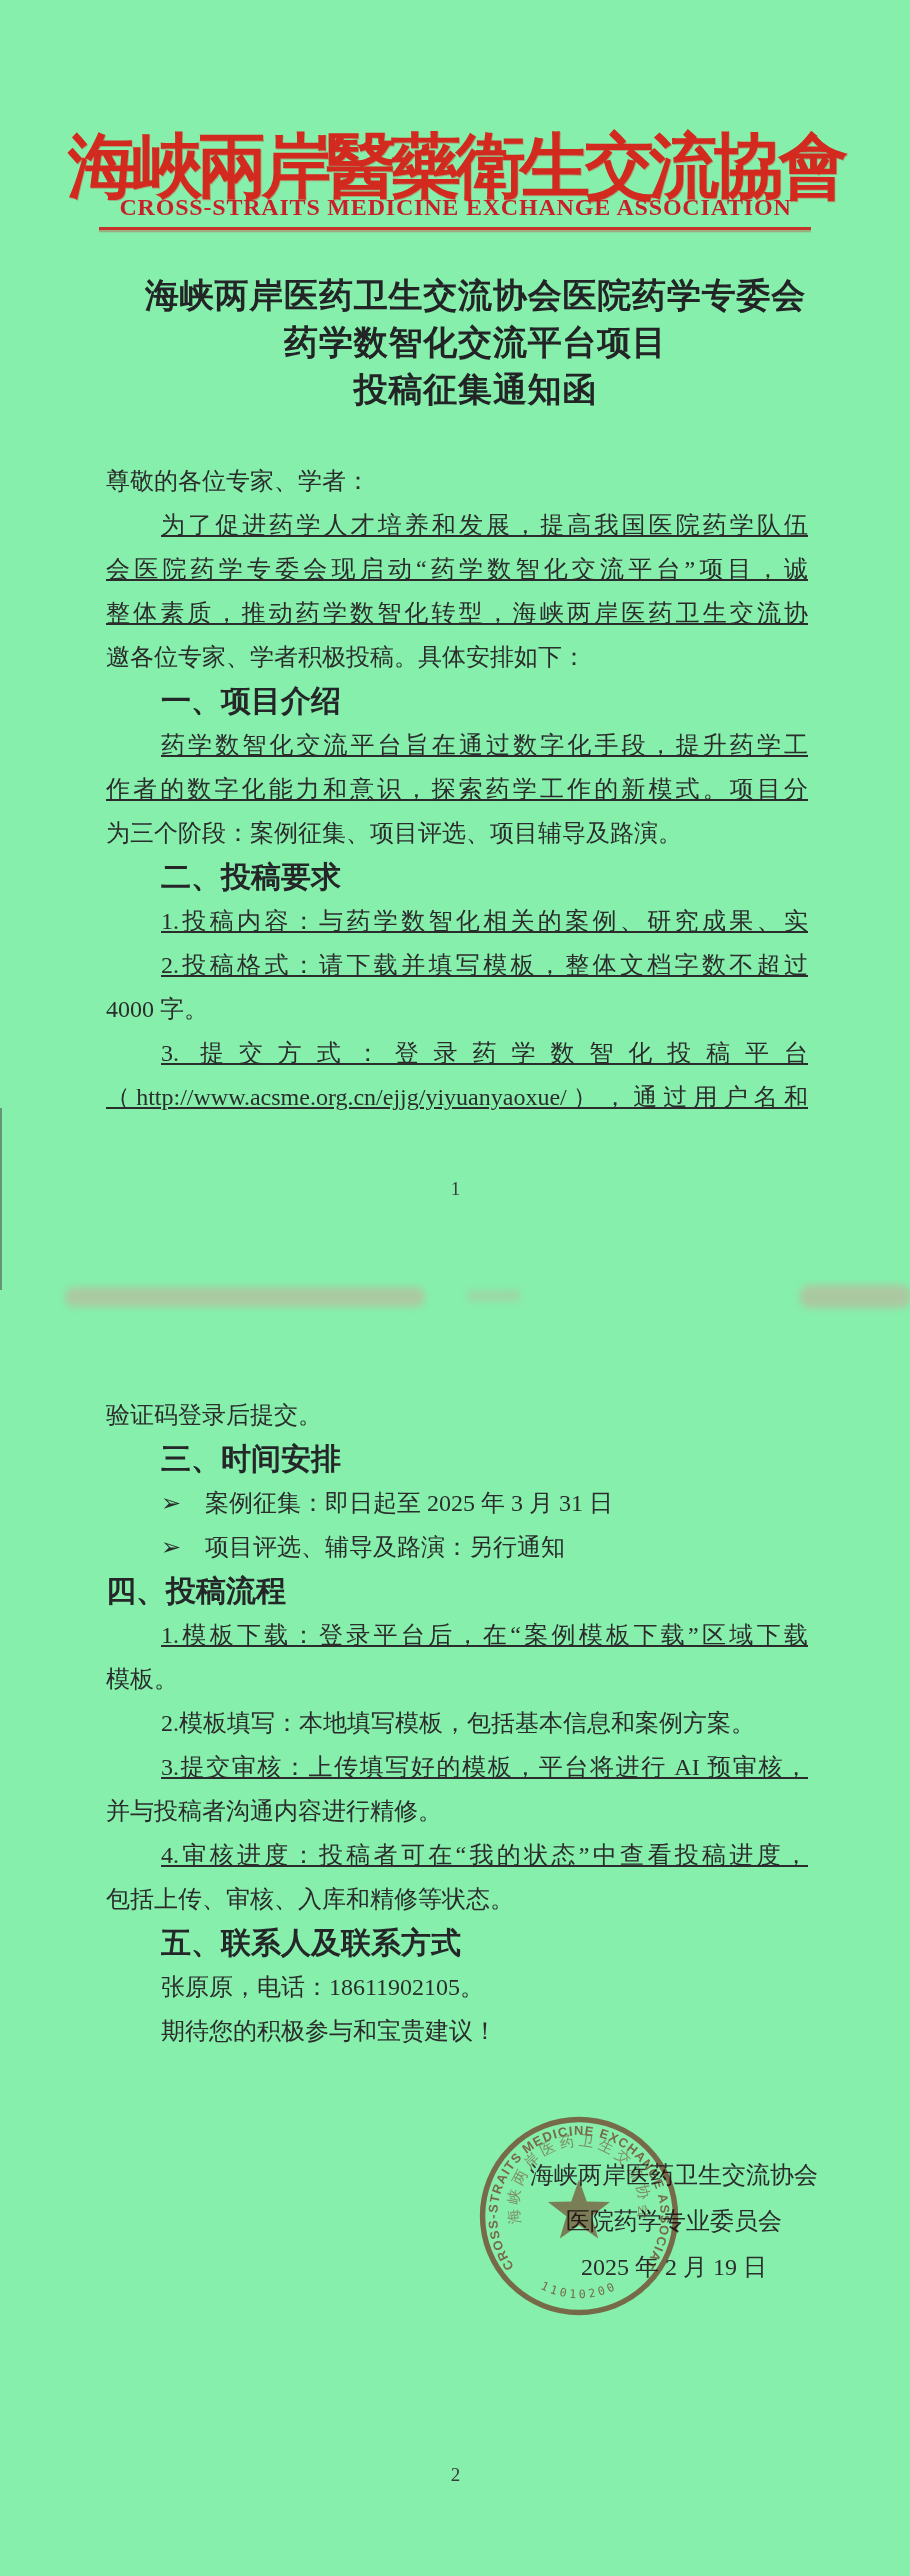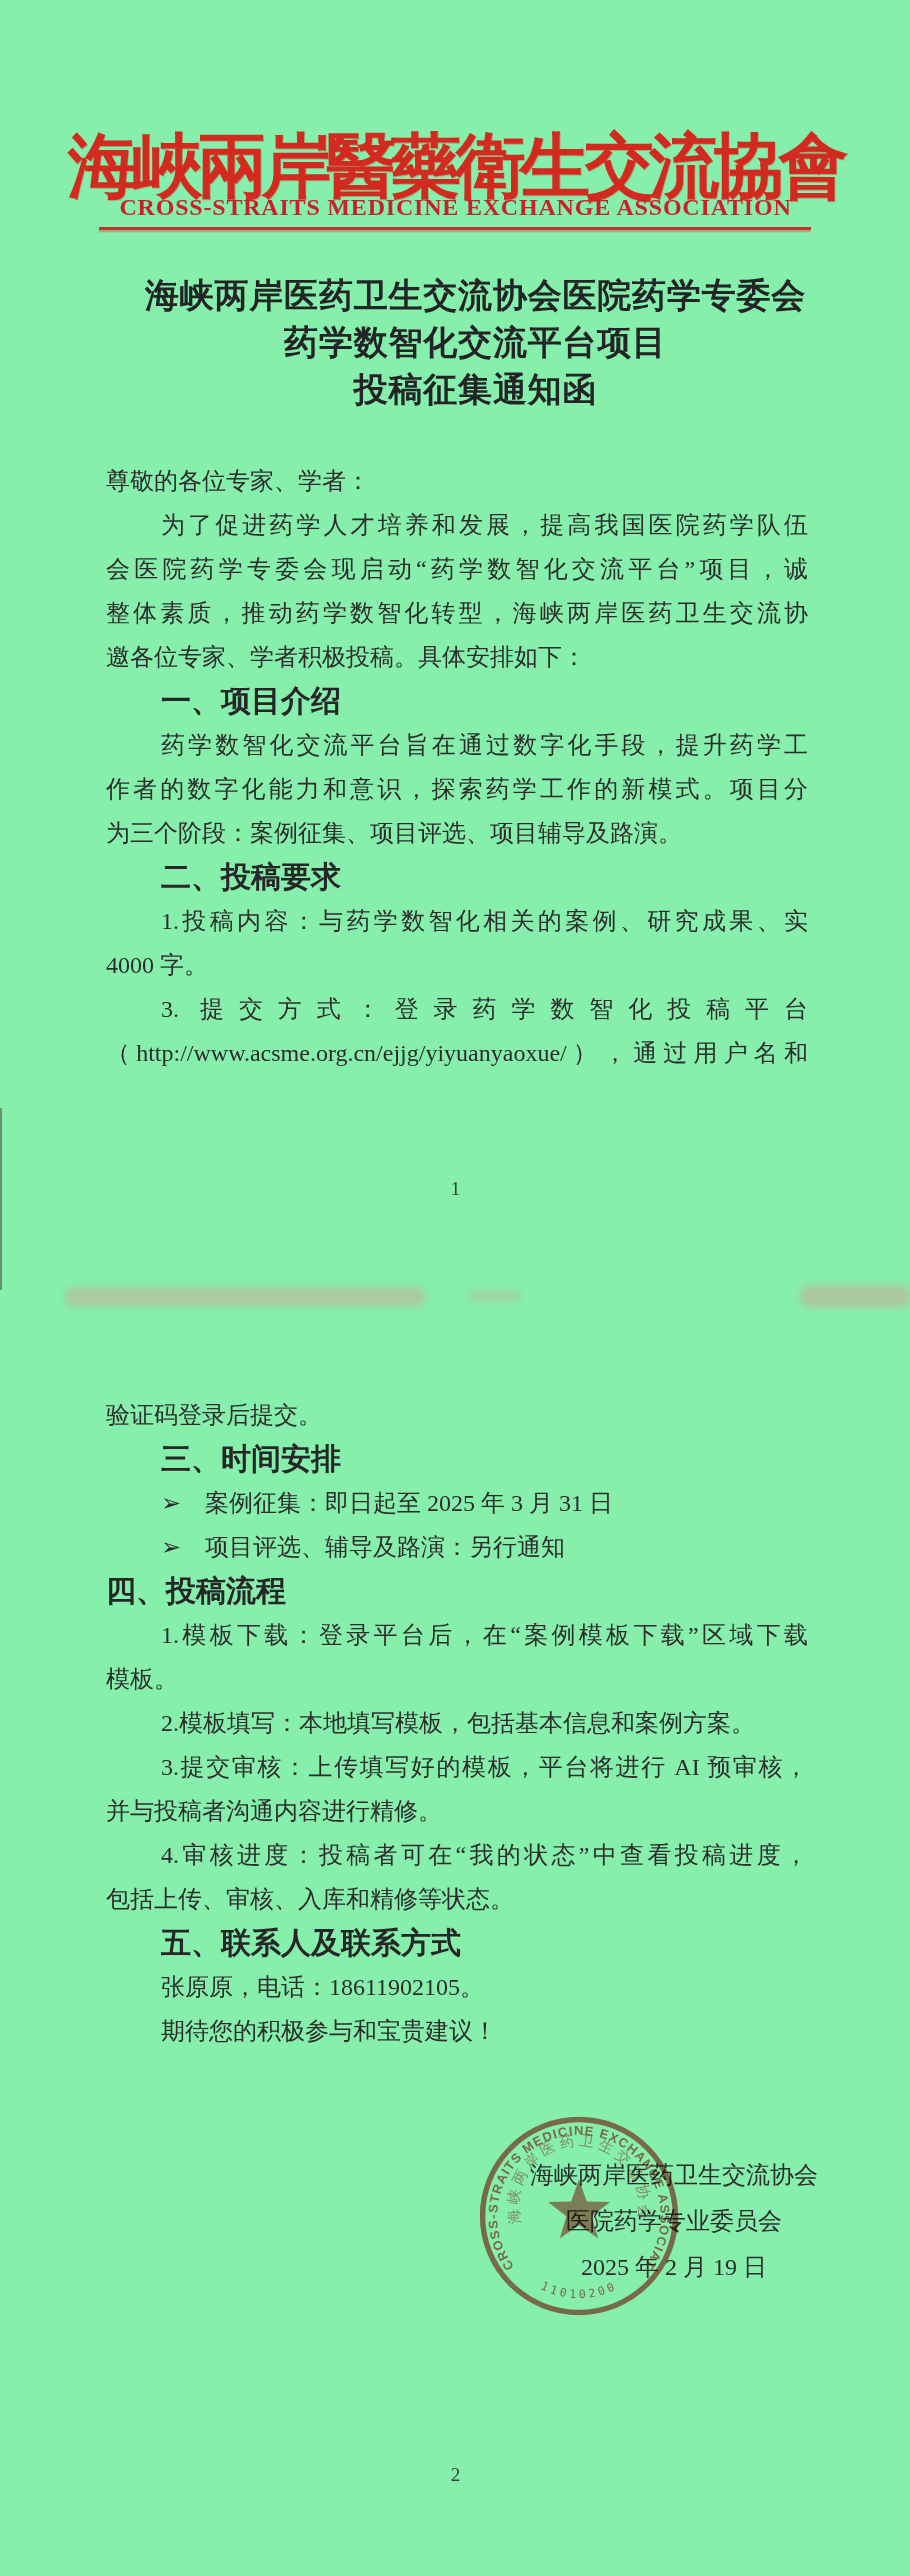--- a/index.html
+++ b/index.html
@@ -59,20 +59,21 @@
   .line{
     height:44px;line-height:44px;
     font-size:24px;
     white-space:nowrap;
     color:#2b2d2c;
   }
   .line.justify{
     white-space:normal;
     text-align:justify;
     text-align-last:justify;
+    text-decoration:underline;
   }
   .line.indent{padding-left:55px;}
   .line.heading{
     font-family:"Liberation Sans","DejaVu Sans",sans-serif;
     font-weight:bold;
     font-size:30px;
     color:#242628;
   }
   
   .page-num{
@@ -128,20 +129,21 @@
       <div class="line indent justify">为了促进药学人才培养和发展，提高我国医院药学队伍</div>
       <div class="line justify">会医院药学专委会现启动“药学数智化交流平台”项目，诚</div>
       <div class="line justify">整体素质，推动药学数智化转型，海峡两岸医药卫生交流协</div>
       <div class="line">邀各位专家、学者积极投稿。具体安排如下：</div>
       <div class="line heading indent">一、项目介绍</div>
       <div class="line indent justify">药学数智化交流平台旨在通过数字化手段，提升药学工</div>
       <div class="line justify">作者的数字化能力和意识，探索药学工作的新模式。项目分</div>
       <div class="line">为三个阶段：案例征集、项目评选、项目辅导及路演。</div>
       <div class="line heading indent">二、投稿要求</div>
       <div class="line indent justify">1.投稿内容：与药学数智化相关的案例、研究成果、实</div>
+      <div class="line indent justify">2.投稿格式：请下载并填写模板，整体文档字数不超过</div>
       <div class="line">4000 字。</div>
       <div class="line indent justify">3. 提交方式：登录药学数智化投稿平台</div>
       <div class="line justify">（http://www.acsme.org.cn/ejjg/yiyuanyaoxue/），通过用户名和</div>
     </div>
   <div class="page-num page-num-1">1</div>
 
   <div class="scan-edge-line"></div>
   <div class="scan-smudge smudge-a"></div>
   <div class="scan-smudge smudge-b"></div>
   <div class="scan-smudge smudge-c"></div>

